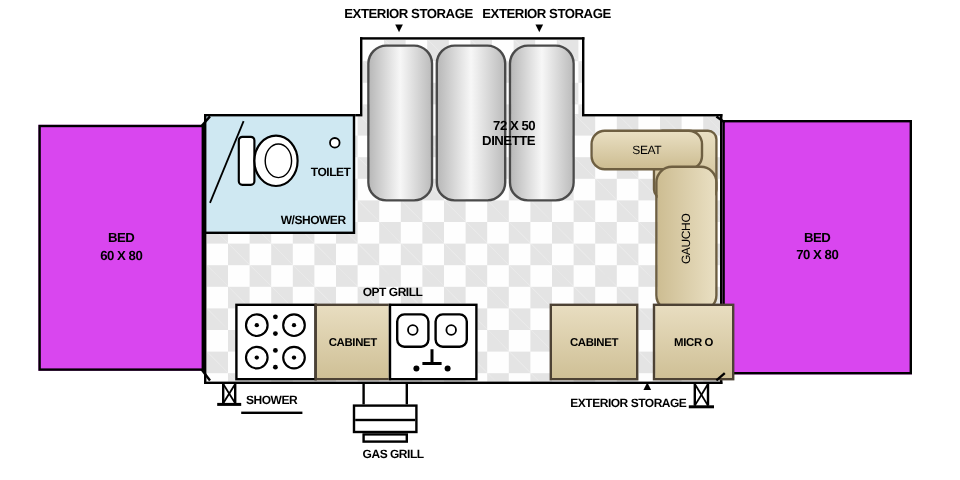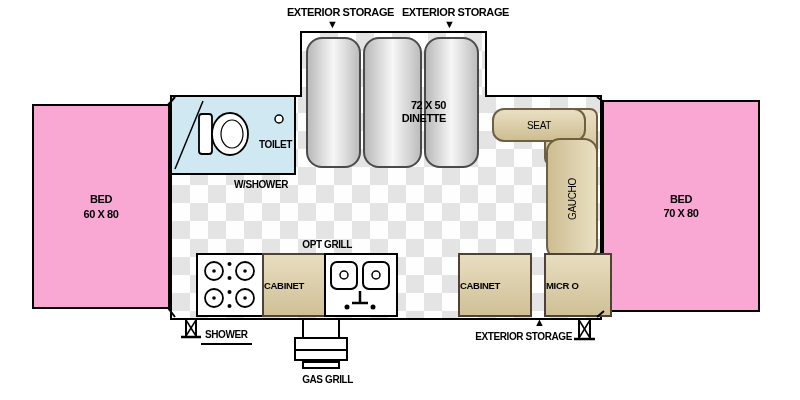--- a/index.html
+++ b/index.html
@@ -8,28 +8,28 @@
           font-family:"Liberation Sans",sans-serif;color:#000;overflow:hidden}
   .abs{position:absolute}
   .floor{background-color:#fefefe;
     background-image:
       linear-gradient(45deg,#e4e4e4 25%,transparent 25%,transparent 75%,#e4e4e4 75%),
       linear-gradient(45deg,#e4e4e4 25%,transparent 25%,transparent 75%,#e4e4e4 75%);
     background-size:36px 36px;background-position:0 0,18px 18px}
   .lbl{position:absolute;font-weight:bold;font-size:11px;letter-spacing:-0.4px;
        text-align:right;line-height:1.15;white-space:nowrap}
   .lbl.s10{font-size:10px}
-  .bed{position:absolute;background:#f9a8d4;border:2px solid #000;display:flex;
+  .bed{position:absolute;background:#d946ef;border:2px solid #000;display:flex;
        flex-direction:column;align-items:center;justify-content:center;
        font-weight:bold;font-size:11px;letter-spacing:-0.4px;line-height:1.3;text-align:center}
   .tanbox{position:absolute;background:linear-gradient(180deg,#e9dfc2,#cdbd92);
           border:2px solid #6e5f41;display:flex;align-items:center;justify-content:center;
           font-weight:normal;font-size:10px;letter-spacing:-0.3px}
   .cabinet{position:absolute;background:linear-gradient(180deg,#e8ddc0,#cfc096);
-           border:2px solid #4d4234;display:flex;align-items:center;
+           border:2px solid #4d4234;display:flex;align-items:center;justify-content:center;
            font-weight:bold;font-size:9.5px;letter-spacing:-0.3px}
   .whitebox{position:absolute;background:#fff;border:2px solid #000}
   .cushion{position:absolute;border:2px solid #4a4a4a;border-radius:16px;
            background:linear-gradient(90deg,#b9b9b9,#f7f7f7 50%,#bdbdbd)}
   .vtext{writing-mode:vertical-rl;transform:rotate(180deg)}
   .arrow{position:absolute;font-size:11px;font-weight:bold;line-height:1}
   svg{display:block}
 </style>
 </head>
 <body>
@@ -49,21 +49,21 @@
 
   <div class="bed" style="left:32px;top:104px;width:138px;height:205px">
     <span>BED</span>
     <span>60 X 80</span>
   </div>
   <div class="bed" style="left:602px;top:100px;width:158px;height:212px">
     <span>BED</span>
     <span>70 X 80</span>
   </div>
 
-  <div class="abs" style="left:170px;top:95px;width:126px;height:80px;background:#cfe8f2;border:2px solid #000">
+  <div class="abs" style="left:170px;top:95px;width:126px;height:100px;background:#cfe8f2;border:2px solid #000">
     <svg width="122" height="76" viewBox="0 0 122 76">
       <line x1="3" y1="72" x2="31" y2="4" stroke="#000" stroke-width="1.5"></line>
       <rect x="27" y="17" width="13" height="40" rx="3" fill="#fff" stroke="#000" stroke-width="1.8"></rect>
       <ellipse cx="58" cy="37" rx="18" ry="21" fill="#fff" stroke="#000" stroke-width="1.8"></ellipse>
       <ellipse cx="60" cy="37" rx="11" ry="14" fill="none" stroke="#000" stroke-width="1.2"></ellipse>
       <circle cx="107" cy="22" r="4" fill="#fff" stroke="#000" stroke-width="1.5"></circle>
     </svg>
     <div class="lbl s10" style="left:64px;top:42px;width:56px">TOILET</div>
   </div>
   <div class="lbl s10" style="left:184px;top:179px;width:104px">W/SHOWER</div>

